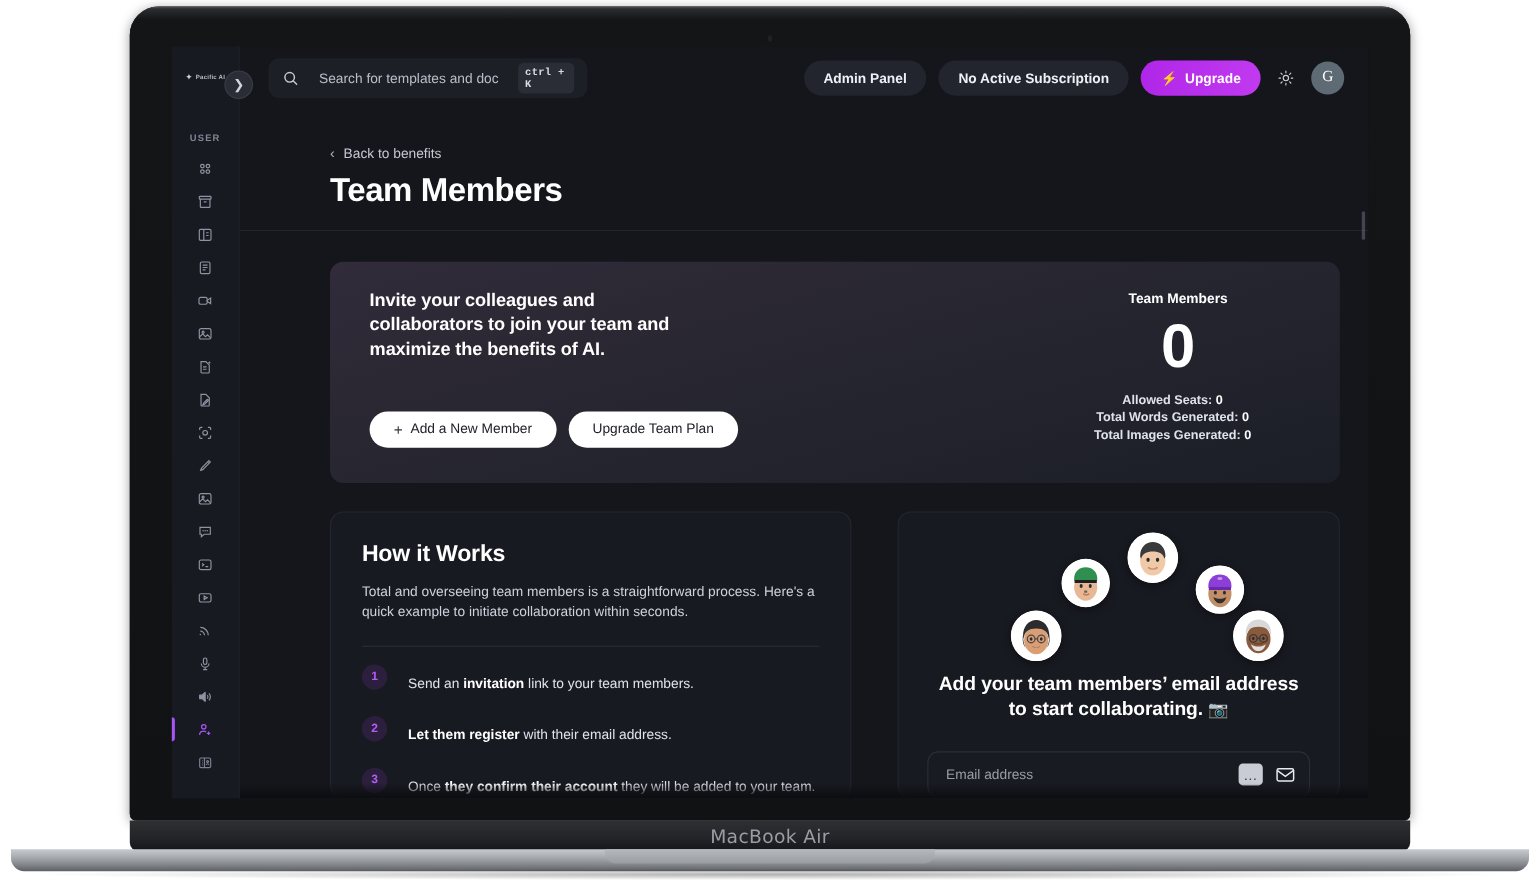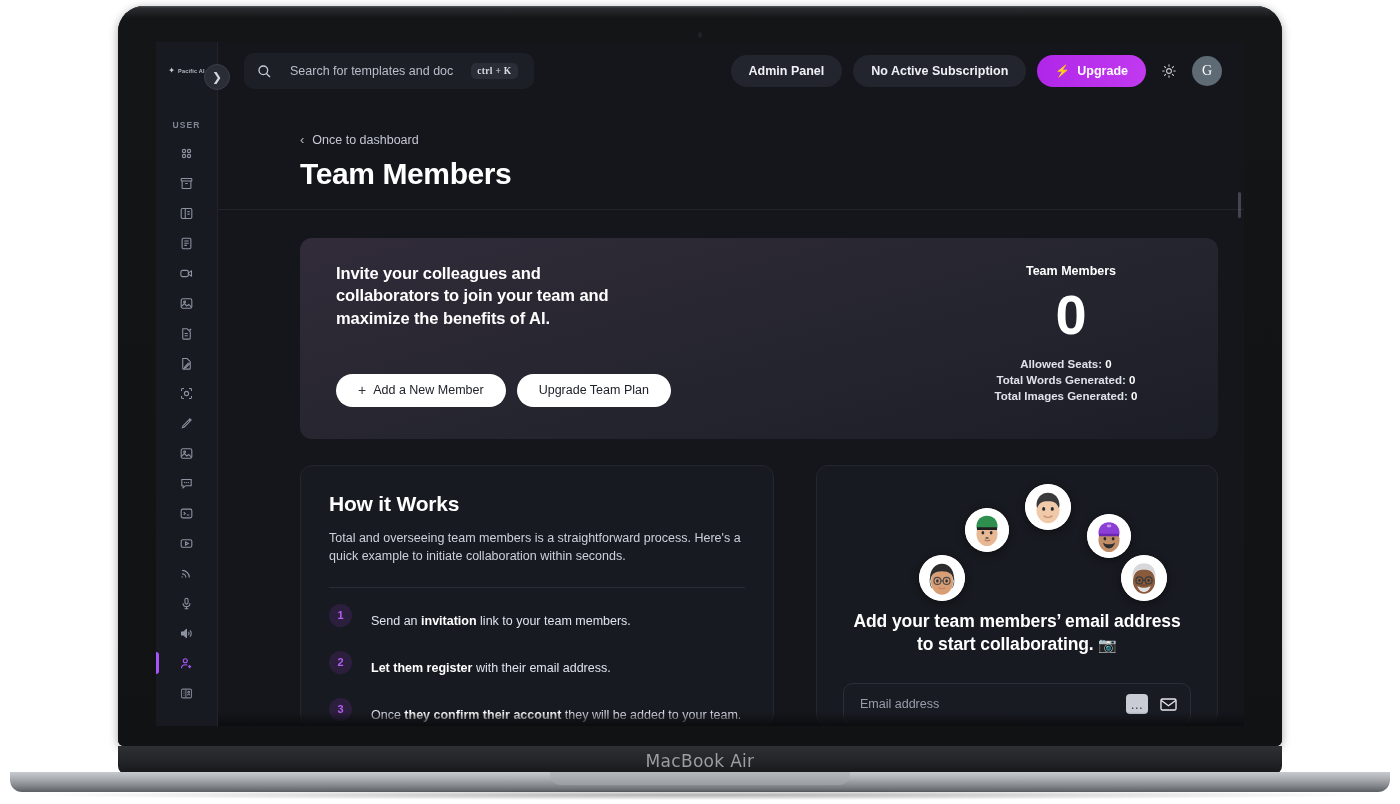--- a/index.html
+++ b/index.html
@@ -118,21 +118,21 @@
     width: 290px; height: 36px; border-radius: 10px;
     background: #1d1f27;
     display: flex; align-items: center; gap: 18px; padding: 0 12px;
     cursor: text;
   }
   .search-icon { color: #c6cad4; display: flex; }
   .search-icon svg { width: 16px; height: 16px; }
   .search-ph { color: #b9bec9; font-size: 12.5px; white-space: nowrap; }
   .kbd {
     background: #2a2d36; color: #d7dbe4;
-    font-family: Liberation Serif, serif;
+    font-family: Liberation Mono, monospace;
     font-size: 9.5px; font-weight: 700;
     padding: 3px 6px; border-radius: 5px;
     letter-spacing: .3px;
   }
   .header-right {
     margin-left: auto; display: flex; align-items: center; gap: 11px;
     padding-right: 22px;
   }
   .hbtn {
     height: 32px; padding: 0 18px; border-radius: 16px;
@@ -477,21 +477,21 @@
         </div>
         <div class="avatar-g">G</div>
       </div>
     </header>
 
     <main class="content">
 
       <div class="titlebar">
         <div class="backlink">
           <span class="chev">‹</span>
-          <span>Once to dashboard</span>
+          <span>Back to benefits</span>
         </div>
         <h1 class="page-title">Team Members</h1>
       </div>
 
       <div class="body-wrap">
 
         <section class="hero">
           <div class="hero-left">
             <div class="hero-head">Invite your colleagues and collaborators to join your team and maximize the benefits of AI.</div>
             <div class="hero-btns">

